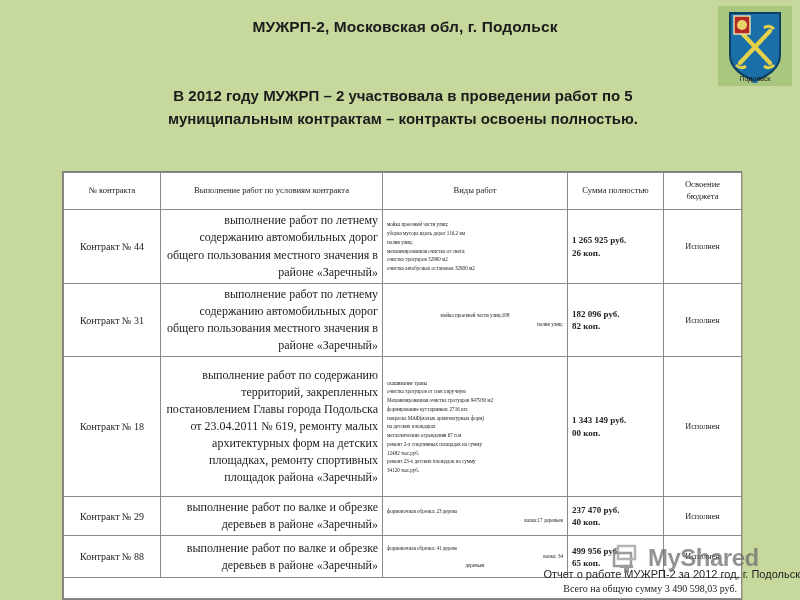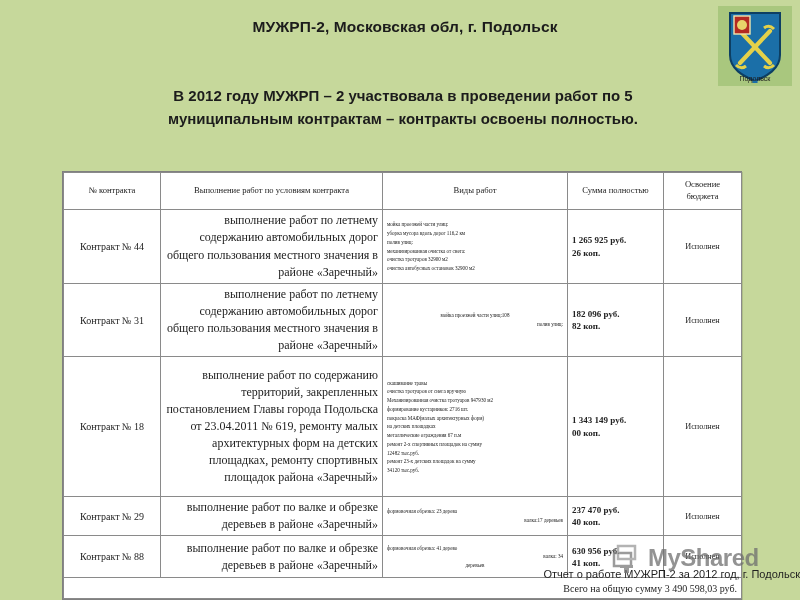--- a/index.html
+++ b/index.html
@@ -306,22 +306,22 @@
 
         <tr class="row-h5">
           <td class="cell-num">Контракт № 88</td>
           <td class="cell-cond">выполнение работ по валке и обрезке деревьев в районе «Заречный»</td>
           <td class="cell-types">
             <span class="ln">формовочная обрезка:  41 дерево</span>
             <span class="ln right">валка: 34</span>
             <span class="ln ctr">деревьев</span>
           </td>
           <td class="cell-sum">
-            <span>630 956 руб.</span><br>
-            <span>41 коп.</span>
+            <span>499 956 руб.</span><br>
+            <span>65 коп.</span>
           </td>
           <td class="cell-bud">Исполнен</td>
         </tr>
 
         <tr>
           <td class="total-row" colspan="5">Всего на общую сумму  3 490 598,03 руб.</td>
         </tr>
       </tbody>
     </table>
   </div>

